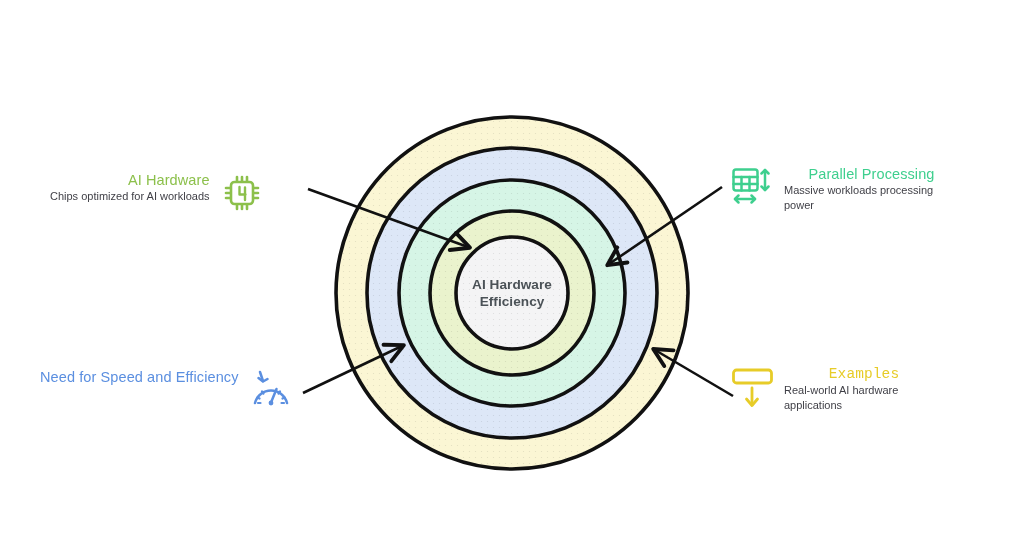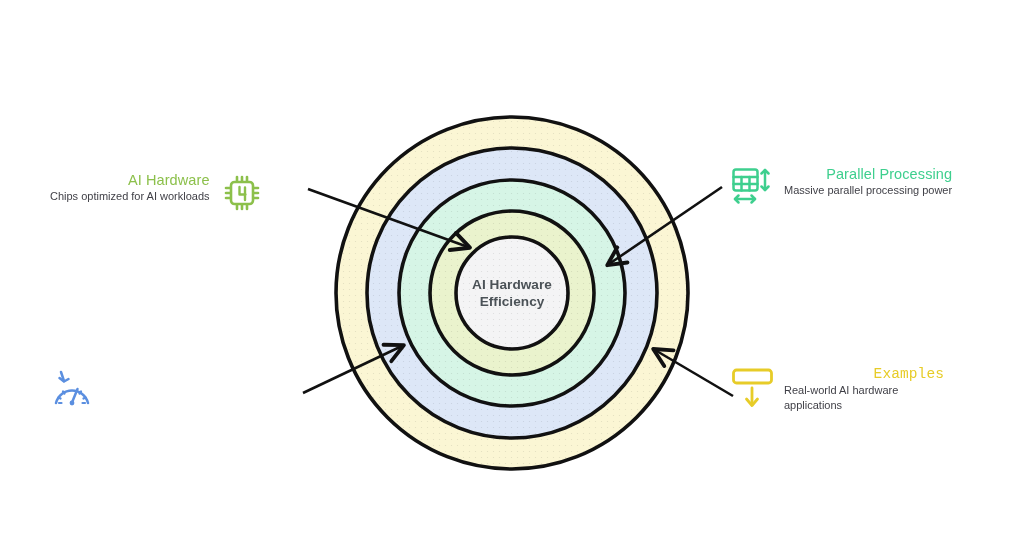--- a/index.html
+++ b/index.html
@@ -37,21 +37,21 @@
     position: absolute;
     display: flex;
     align-items: flex-start;
     gap: 10px;
   }
   .label-block.left  { flex-direction: row; }
   .label-block.right { flex-direction: row; }
 
   .label-text { display: flex; flex-direction: column; }
   .label-block.left .label-text { align-items: flex-end; text-align: right; }
-  .label-block.right .label-text { align-items: flex-end; text-align: left; }
+  .label-block.right .label-text { align-items: center; text-align: left; }
 
   .label-title {
     font-size: 14.5px;
     font-weight: 400;
     line-height: 17px;
     letter-spacing: 0.1px;
     white-space: nowrap;
   }
   .label-desc {
     font-size: 11px;
@@ -174,26 +174,27 @@
           <path d="M31.5 7.5 L35 4 L38.5 7.5"></path>
           <path d="M31.5 20.5 L35 24 L38.5 20.5"></path>
           <line x1="5" y1="33" x2="25" y2="33"></line>
           <path d="M8.5 29.5 L5 33 L8.5 36.5"></path>
           <path d="M21.5 29.5 L25 33 L21.5 36.5"></path>
         </g>
       </svg>
     </div>
     <div class="label-text">
       <div class="label-title" style="color:#3ecf8e;">Parallel Processing</div>
-      <div class="label-desc">Massive parallel processing power</div>
+      <div class="label-desc">Massive workloads processing power</div>
     </div>
   </div>
 
   <div class="label-block left" style="left:40px; top:369px; width:266px;">
     <div class="label-text">
+      <div class="label-title" style="color:#5b8fe0;">Need for Speed and Efficiency</div>
     </div>
     <div class="icon-slot">
       <svg width="44" height="44" viewBox="0 0 44 44" aria-hidden="true">
         <g stroke="#5b8fe0" stroke-width="2.5" fill="none" stroke-linecap="round" stroke-linejoin="round">
           <line x1="11" y1="3" x2="14" y2="12"></line>
           <path d="M9.5 9 L14 12.5 L18.5 10"></path>
           <path d="M6 34 A16.5 16.5 0 0 1 38 34"></path>
           <line x1="22" y1="33.5" x2="27.5" y2="20"></line>
           <circle cx="22" cy="34" r="2.4" fill="#5b8fe0" stroke="none"></circle>
           <line x1="8.5" y1="28.5" x2="10.5" y2="29.5" stroke-width="2.2"></line>

